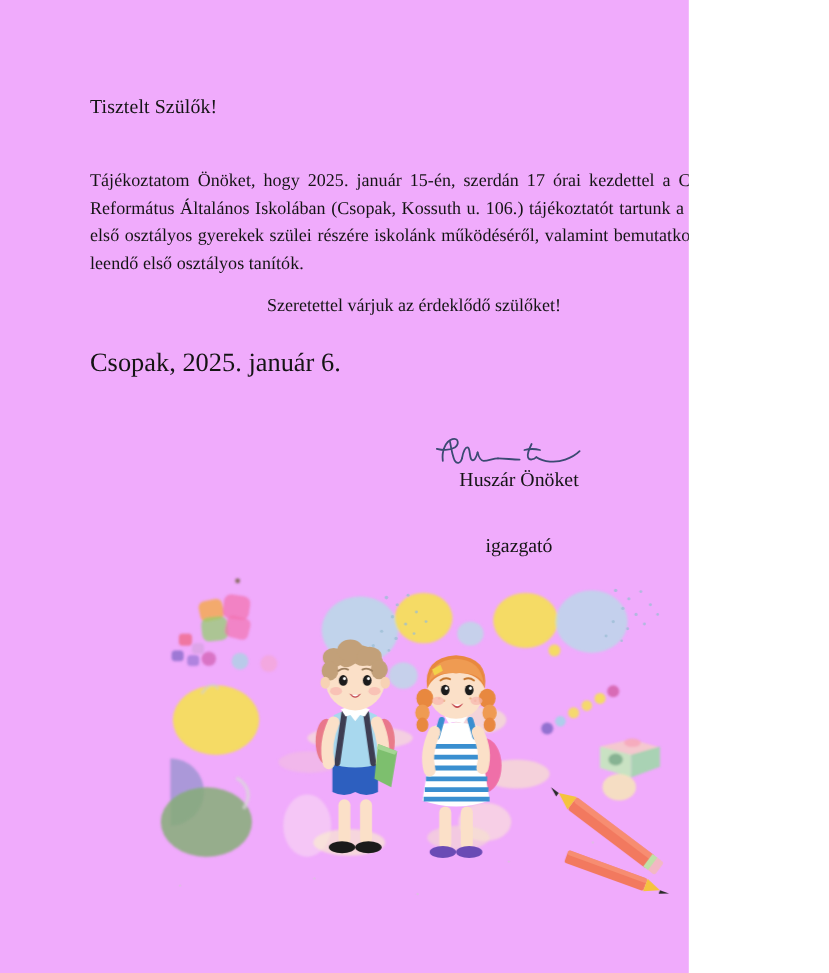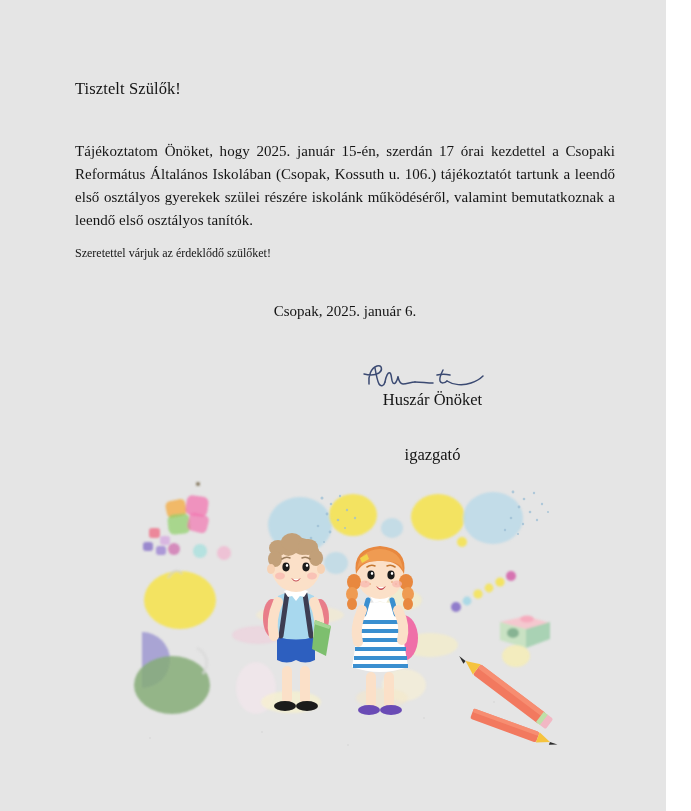--- a/index.html
+++ b/index.html
@@ -7,23 +7,23 @@
     margin: 0;
     padding: 0;
     background: #ffffff;
   }
   body {
     font-family: "Liberation Serif", "DejaVu Serif", serif;
     color: #141414;
   }
   #page {
     position: relative;
-    width: 666px;
+    width: 574px;
     height: 811px;
-    background: #e5e5e5;
+    background: #f0abfc;
     overflow: hidden;
   }
 
   
   .letter {
     position: absolute;
     left: 75px;
     top: 78px;
     width: 540px;
   }
@@ -36,30 +36,30 @@
   }
   .body-par {
     font-size: 15px;
     line-height: 1.52;
     margin: 0 0 14px 0;
     text-align: justify;
     text-justify: inter-word;
     letter-spacing: .05px;
   }
   .closing-line {
-    font-size: 12px;
-    line-height: 1.45;
-    margin: 0 0 38px 0;
-    text-align: left;
-  }
-  .date-line {
     font-size: 15px;
     line-height: 1.45;
-    margin: 10px;
+    margin: 0 0 19px 0;
     text-align: center;
+  }
+  .date-line {
+    font-size: 22px;
+    line-height: 1.45;
+    margin: 0;
+    text-align: left;
   }
 
   
   .sign-block {
     position: absolute;
     left: 325px;
     top: 362px;
     width: 215px;
     text-align: center;
   }

